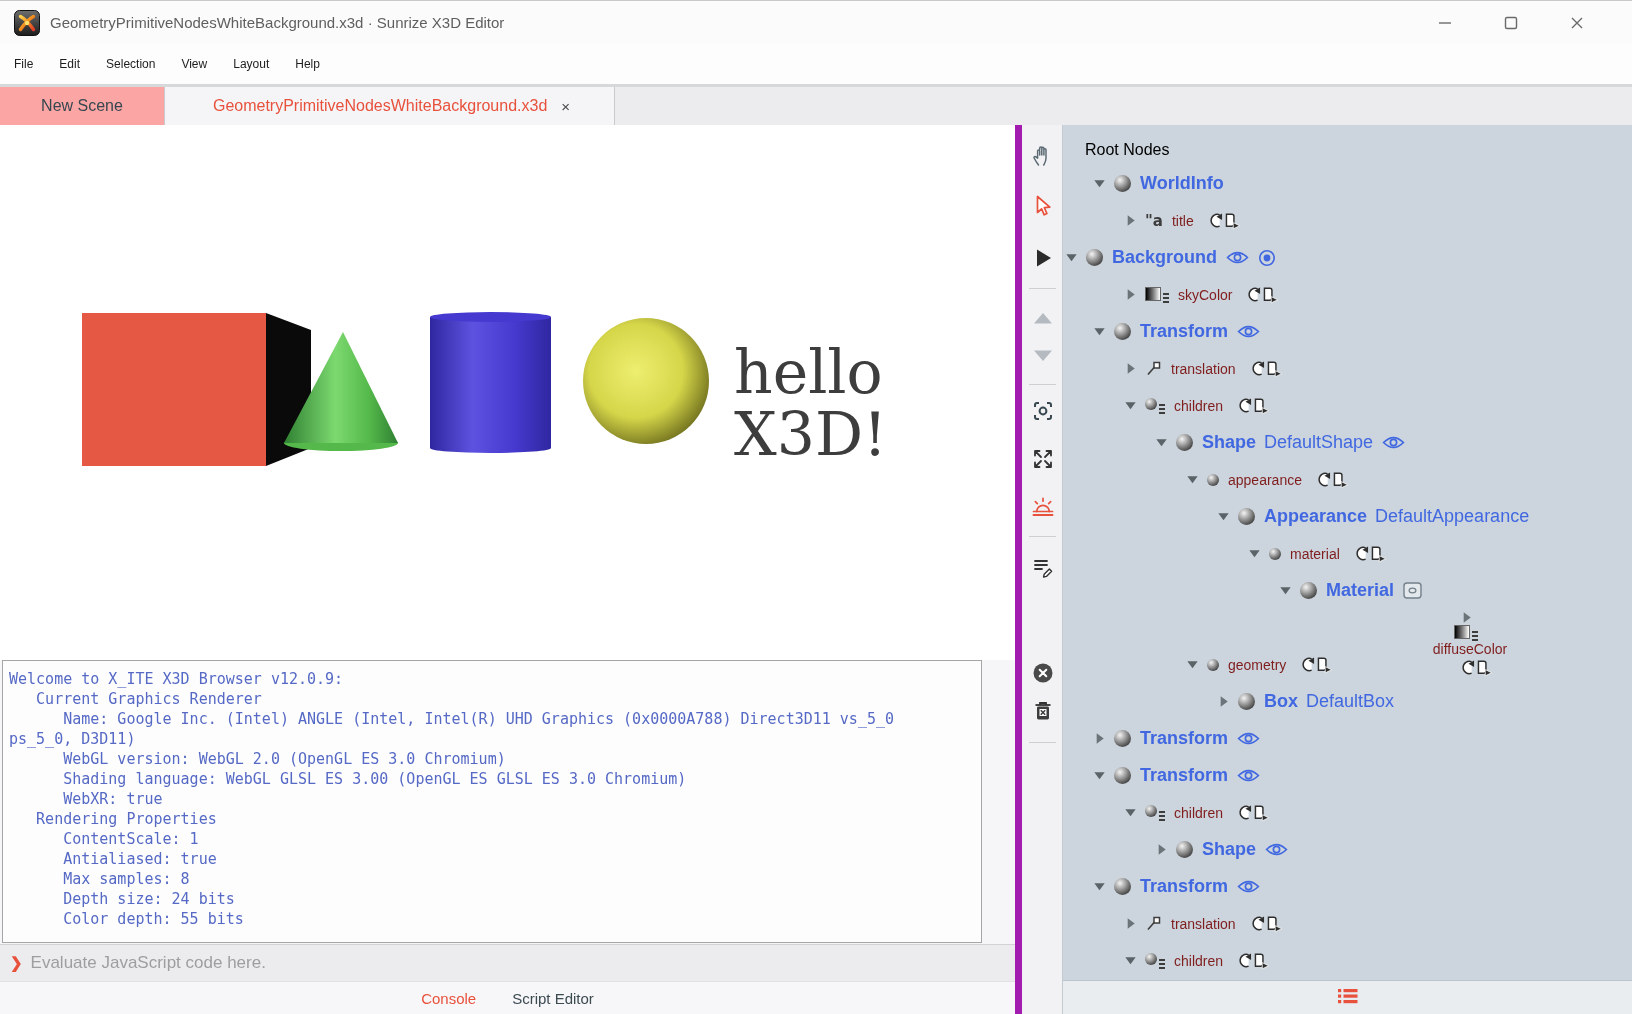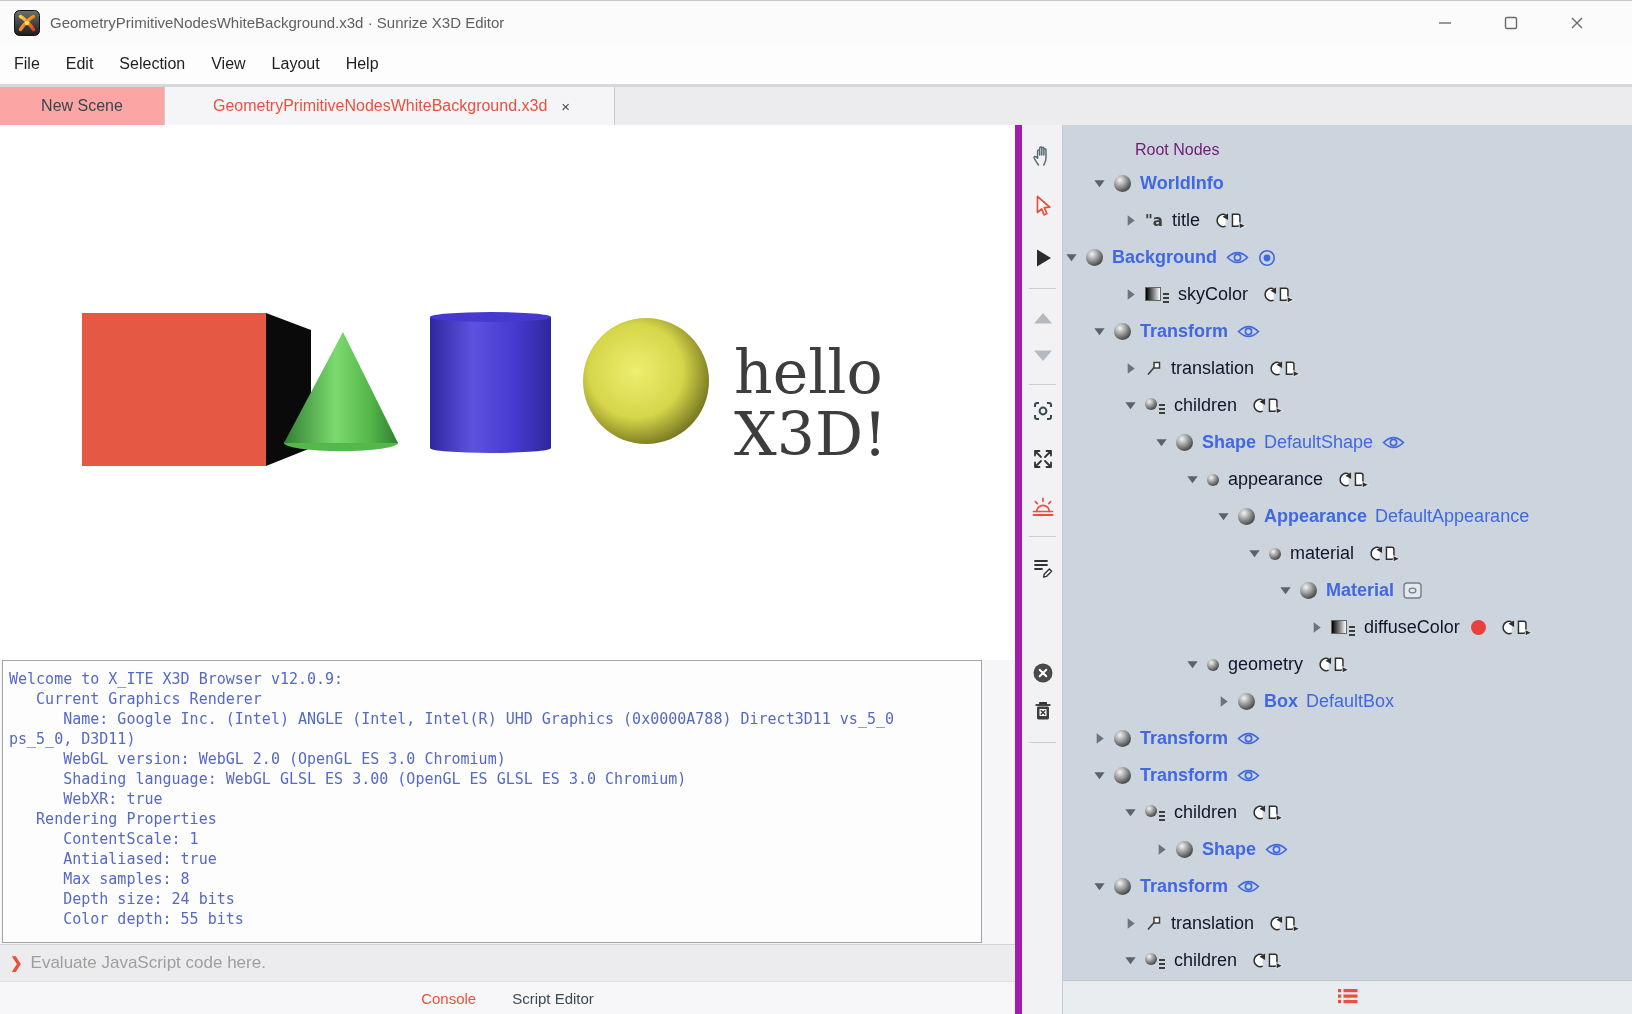--- a/index.html
+++ b/index.html
@@ -11,21 +11,21 @@
               border-top:1px solid #c9c9c9; display:flex; align-items:center; }
   .app-icon { width:26px; height:26px; margin-left:14px; }
   .win-title { margin-left:10px; font-size:15px; color:#5f5f5f; }
   .win-controls { margin-left:auto; display:flex; height:100%; }
   .win-btn { width:66px; height:100%; display:flex; align-items:center; justify-content:center; color:#6a6a6a; cursor:default; }
   .win-btn:last-child { margin-right:22px; }
 
   
   .menubar { position:absolute; left:0; top:44px; width:1632px; height:40px; background:#fdfdfd;
              display:flex; align-items:center; padding-left:12px; }
-  .menu-item { font-size:16px; color:#1e1e1e; margin-right:22px; padding:4px 2px; }
+  .menu-item { font-size:12px; color:#1e1e1e; margin-right:22px; padding:4px 2px; }
 
   
   .tabbar { position:absolute; left:0; top:84px; width:1632px; height:41px; background:#ececee;
             border-top:3px solid #d7d8da; display:flex; }
   .tab { display:flex; align-items:center; justify-content:center; font-size:16px; padding:0 20px;
          border-right:1px solid #c9cacc; color:#37474f; }
   .tab.inactive { background:#fca5a5; width:165px; }
   .tab.active { background:#f5f5f7; color:#e8513c; width:450px;padding-left:24px; }
   .tab-close { margin-left:14px; color:#4a4a4a; font-size:15px; }
 
@@ -50,31 +50,31 @@
   .bottom-tab { font-size:15px; color:#3c4a52; }
   .bottom-tab.active { color:#e8513c; }
 
   
   .toolbar { width:41px; height:100%; background:#f2f2f4; position:relative; border-right:1px solid #c3cad0; }
   .tool-btn { position:absolute; left:8px; width:25px; height:25px; display:flex; align-items:center; justify-content:center; }
   .tool-sep { position:absolute; left:7px; width:27px; height:1px; background:#cfcfcf; }
 
   
   .sidebar { flex:1; height:100%; background:#ccd5dd; display:flex; flex-direction:column; }
-  .outline-header { font-size:16px; color:#701a75; padding:16px 0 4px 32px;margin-left:40px; }
+  .outline-header { font-size:16px; color:#000000; padding:16px 0 4px 22px; }
   .outline-scroll { flex:1; overflow:hidden; padding-top:2px; }
   .tree-row { height:37px; display:flex; align-items:center; }
   .expander { width:16px; height:16px; flex:0 0 16px; display:flex; align-items:center; justify-content:center; margin-right:7px; }
   .tree-icon { margin-right:9px; display:flex; align-items:center; }
   .ball { border-radius:50%; background:radial-gradient(circle at 35% 30%, #f4f4f4 0%, #a3a3a3 35%, #525252 70%, #1d1d1d 100%); }
   .ball.big { width:17px; height:17px; }
   .ball.small { width:12px; height:12px; }
   .name-node { color:#4168e1; font-weight:bold; font-size:18px; }
   .name-def  { color:#4168e1; font-weight:normal; font-size:18px; margin-left:8px; }
-  .name-field{ color:#0f172a; font-weight:normal; font-size:18px; }
+  .name-field{ color:#7f1d1d; font-weight:normal; font-size:14px; }
   .badge { margin-left:9px; display:flex; align-items:center; }
   .routes { margin-left:13px; display:flex; align-items:center; }
   .swatch { width:15px; height:15px; border-radius:50%; margin-left:11px; }
   .grad-sq { width:16px; height:14px; background:linear-gradient(90deg,#000 0%,#777 50%,#fff 100%); border:1px solid #666; }
   .mini-lines { display:flex; flex-direction:column; gap:2px; margin-left:2px; margin-top:6px; }
   .mini-lines span { display:block; width:6px; height:2px; background:#3d3d3d; }
   .str-icon { font-size:15px; font-weight:bold; color:#3d3d3d; font-family:"DejaVu Sans", sans-serif; }
   .sidebar-bottom { height:34px; background:#e9edf0; border-top:1px solid #bcc5cc; display:flex; align-items:center; justify-content:center; }
 </style>
 </head>
@@ -519,21 +519,21 @@
             <span class="ball big"></span>
           </span>
           <span class="name-node">Material</span>
           <span class="badge">
             <svg width="19" height="17" viewBox="0 0 19 17">
               <rect x="1" y="1" width="17" height="15" rx="3" fill="#e3e8ec" stroke="#73808a" stroke-width="1.4"></rect>
               <ellipse cx="9.5" cy="8.5" rx="3.4" ry="2.4" fill="none" stroke="#73808a" stroke-width="1.2"></ellipse>
             </svg>
           </span>
         </div>
-        <div class="tree-row" style="padding-left: 245px;">
+        <div class="tree-row" style="padding-left: 245px; flex-direction: column;">
           <span class="expander">
             <svg width="15" height="15" viewBox="0 0 16 16">
               <path d="M5 2.5 12.5 8 5 13.5z" fill="#6b7478"></path>
             </svg>
           </span>
           <span class="tree-icon">
             <span style="display:flex">
               <span class="grad-sq"></span>
               <span class="mini-lines" aria-hidden="true">
                 <span></span>

